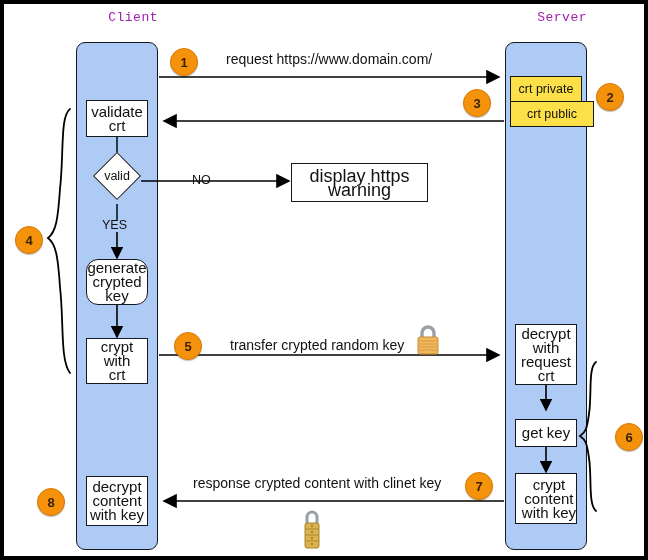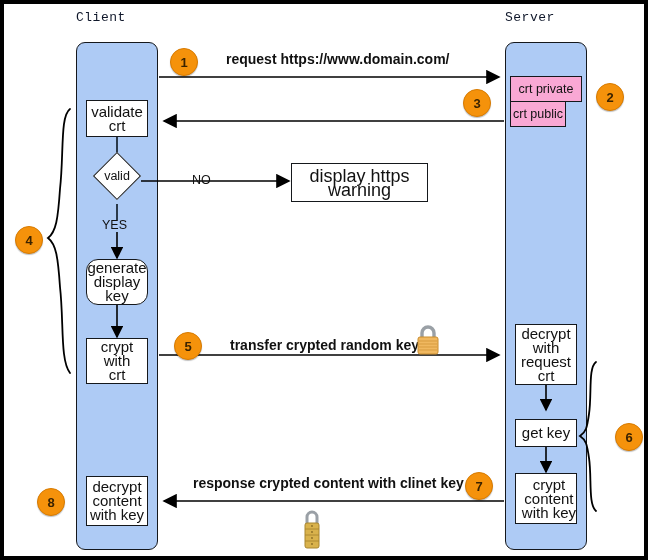--- a/index.html
+++ b/index.html
@@ -14,22 +14,22 @@
     background: #ffffff;
     border: 4px solid #000000;
     box-sizing: border-box;
     overflow: hidden;
     font-family: "Liberation Sans", sans-serif;
   }
   .lane-title {
     position: absolute;
     font-family: "Liberation Mono", monospace;
     font-size: 13px;
-    color: #0f172a;
-    text-align: left;
+    color: #a21caf;
+    text-align: right;
     letter-spacing: 0.5px;
   }
   .lane {
     position: absolute;
     background: #aecbf5;
     border: 1.6px solid #15181c;
     border-radius: 9px;
     box-sizing: border-box;
   }
   .node {
@@ -41,21 +41,21 @@
     align-items: center;
     justify-content: center;
     text-align: center;
     font-size: 15px;
     line-height: 14px;
     color: #111;
   }
   .node span { display: block; }
   .stack-cell {
     position: absolute;
-    background: #f9a8d4;
+    background: #fde047;
     border: 1.5px solid #15181c;
     box-sizing: border-box;
     display: flex;
     align-items: center;
     justify-content: center;
     font-size: 12.5px;
     color: #111;
   }
   .diamond-wrap {
     position: absolute;
@@ -75,21 +75,20 @@
     width: 100%; height: 100%;
     display: flex; align-items: center; justify-content: center;
     font-size: 12.5px;
     color: #111;
   }
   .msg-label {
     position: absolute;
     font-size: 14px;
     color: #111;
     white-space: nowrap;
-    font-weight: bold;
   }
   .small-label {
     position: absolute;
     font-size: 12.5px;
     color: #111;
     white-space: nowrap;
   }
   .badge {
     position: absolute;
     width: 26px; height: 26px;
@@ -165,42 +164,42 @@
     <div class="dia"></div>
     <div class="dlabel" style="width:90px; left:-28px;text-align:right;">valid</div>
   </div>
 
   <div class="small-label" style="left:98px; top:214px;">YES</div>
   <div class="small-label" style="left:188px; top:169px;">NO</div>
 
   <div class="node" style="left:82px; top:255px; width:62px; height:46px;border-radius:12px;">
     <div>
       <span>generate</span>
-      <span>display</span>
+      <span>crypted</span>
       <span>key</span>
     </div>
   </div>
 
   <div class="node" style="left:82px; top:334px; width:62px; height:46px;">
     <div>
       <span>crypt with</span>
       <span>crt</span>
     </div>
   </div>
 
   <div class="node" style="left:82px; top:472px; width:62px; height:50px;">
     <div>
       <span>decrypt</span>
       <span>content</span>
       <span>with key</span>
     </div>
   </div>
 
   <div class="stack-cell" style="left:506px; top:72px; width:72px; height:26px;">crt private</div>
-  <div class="stack-cell" style="left:506px; top:97px; width:56px; height:26px;">crt public</div>
+  <div class="stack-cell" style="left:506px; top:97px; width:84px; height:26px;">crt public</div>
 
   <div class="node" style="left:511px; top:320px; width:62px; height:61px;">
     <div>
       <span>decrypt</span>
       <span>with</span>
       <span>request</span>
       <span>crt</span>
     </div>
   </div>
 

